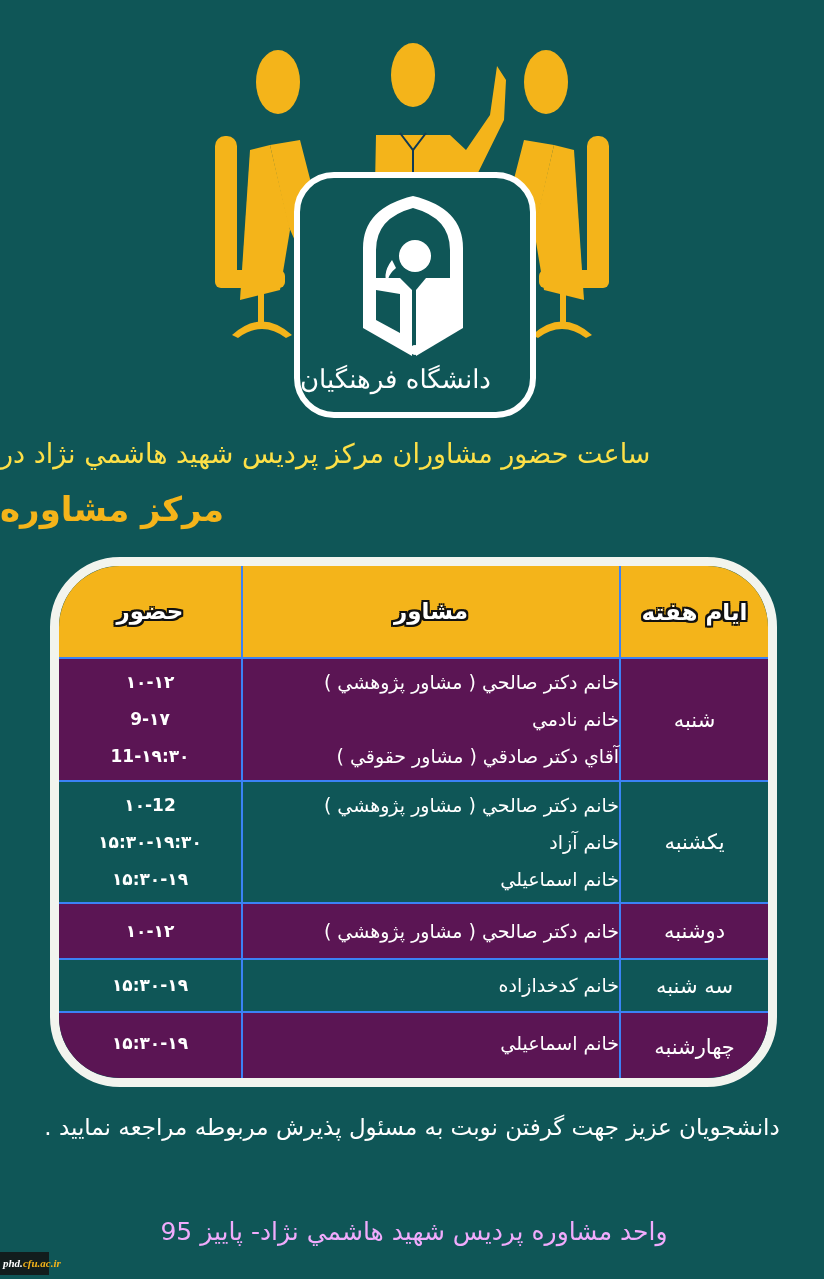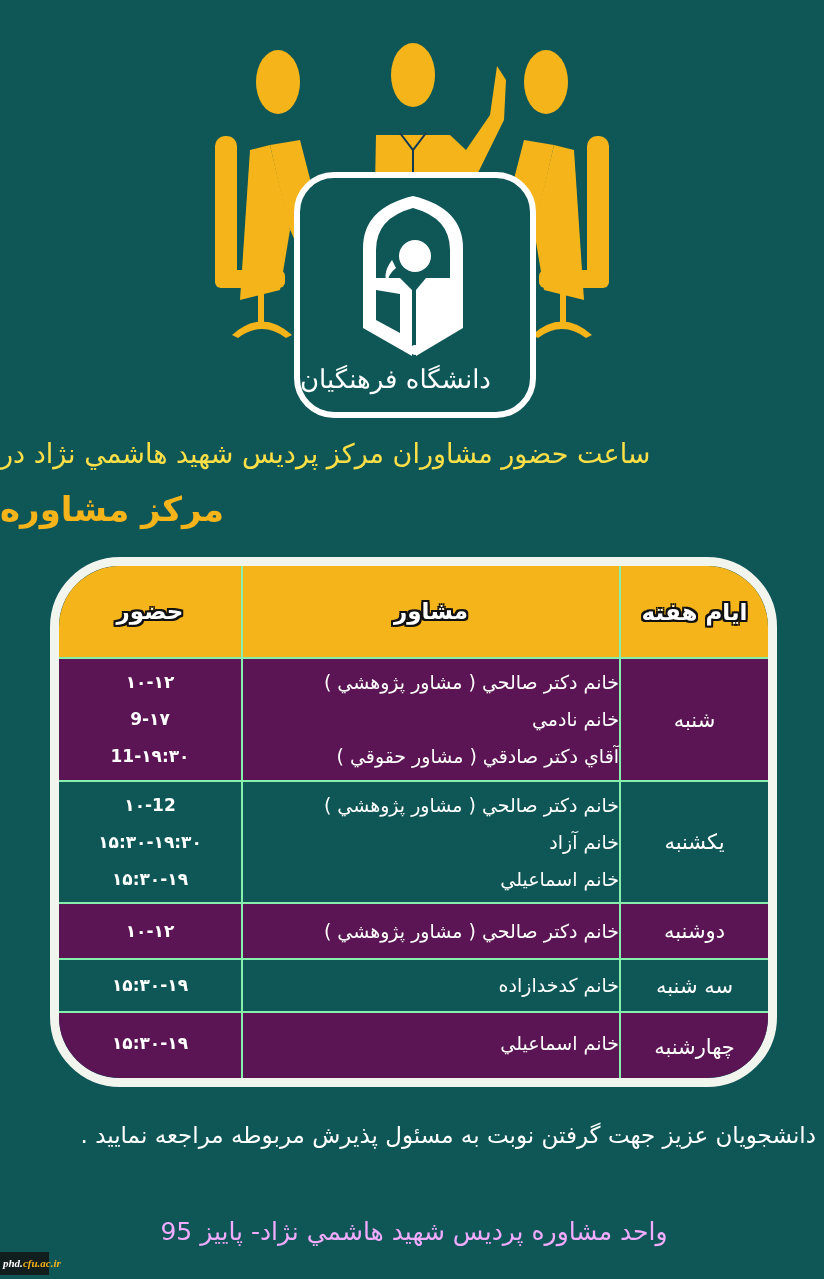--- a/index.html
+++ b/index.html
@@ -28,41 +28,41 @@
   }
 
   .table-frame {
     position: absolute; left: 50px; top: 557px; width: 727px; height: 530px;
     border: 9px solid #f2f4ee; border-radius: 70px; overflow: hidden; background: #0f5657;
   }
   table.schedule {
     position: absolute; left: 0; top: 0; width: 100%; border-collapse: collapse; direction: rtl;
   }
   table.schedule td, table.schedule th {
-    border: 2px solid #86efac; text-align: center; vertical-align: middle;
+    border: 2px solid #3b82f6; text-align: center; vertical-align: middle;
   }
   table.schedule tr:first-child th { border-top: none; }
   table.schedule th:first-child, table.schedule td:first-child { border-right: none; }
   table.schedule th:last-child, table.schedule td:last-child { border-left: none; }
 
   .head-row th {
     background: #f4b41a; height: 92px; font-size: 23px; font-weight: bold;
     color: #ffffff;
     text-shadow: -2px -2px 0 #111, 2px -2px 0 #111, -2px 2px 0 #111, 2px 2px 0 #111, 0 2px 0 #111, 0 -2px 0 #111, 2px 0 0 #111, -2px 0 0 #111;
   }
   .row-purple td { background: #5b1554; }
   .row-teal td { background: #0f5657; }
   .col-day { width: 148px; font-size: 21px; color: #fff; }
   .col-counselor { width: 378px; text-align: right !important; font-size: 19px; color: #fff; line-height: 37px; margin-left: 40px; }
   .col-time { width: 183px; font-size: 17px; font-weight: bold; color: #fff; line-height: 37px; direction: ltr; }
   .line { display: block; }
 
   .notice {
-    position: absolute; left: 0; right: 8px; top: 1110px; direction: rtl;
-    font-size: 23px; color: #fff; line-height: 35px; margin-top: 8px;
+    position: absolute; left: 0; right: 0; top: 1110px; text-align: center; direction: rtl;
+    font-size: 23px; color: #fff; line-height: 35px;
   }
   .footer {
     position: absolute; left: 4px; right: 0; top: 1214px; text-align: center; direction: rtl;
     font-size: 25px; color: #f0abfc; line-height: 36px;
   }
   .watermark {
     position: absolute; left: 0; top: 1252px; width: 49px; height: 23px; background: #121d1d;
     font-family: Liberation Serif, serif; font-style: italic; font-weight: bold;
     font-size: 11px; line-height: 23px; padding-left: 3px; white-space: nowrap;
   }

